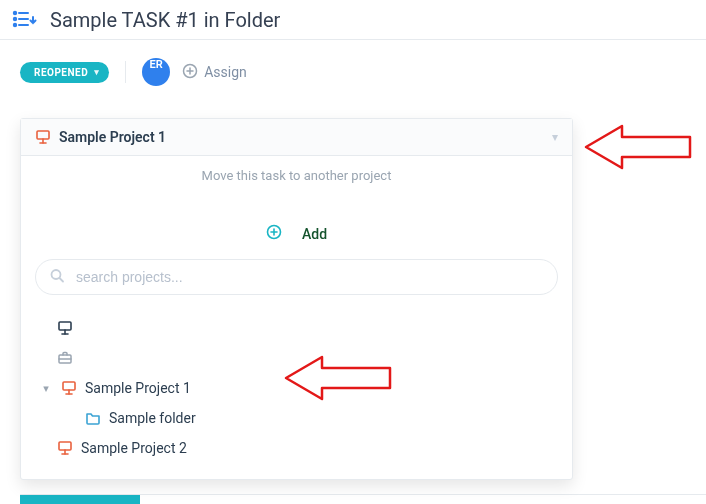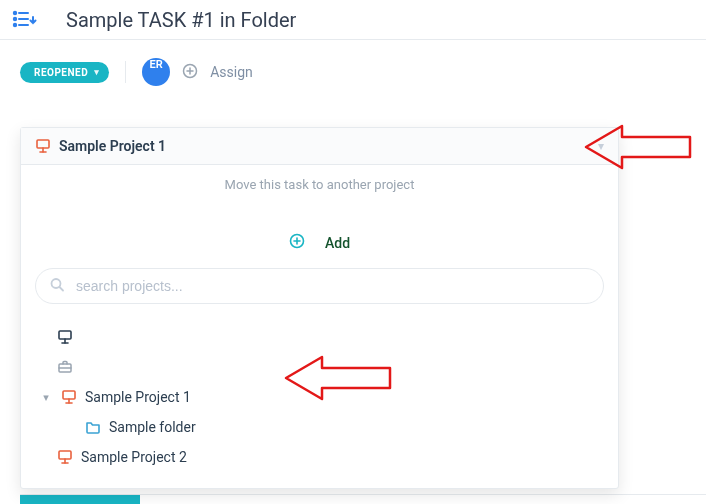--- a/index.html
+++ b/index.html
@@ -13,21 +13,21 @@
     height: 504px;
     position: relative;
     overflow: hidden;
   }
   .topbar {
     display: flex;
     align-items: center;
     height: 40px;
     border-bottom: 1px solid #e6eaee;
     padding: 0 12px;
-    gap: 28px;
+    gap: 12px;
   }
   .app-icon svg { display: block; }
   .task-title {
     font-size: 20px;
     color: #354052;
     font-weight: 400;
     white-space: nowrap;
   }
   .toolbar {
     display: flex;
@@ -50,30 +50,30 @@
   }
   .status-pill .chev { font-size: 9px; opacity: 0.9; }
   .vdiv { width: 1px; height: 22px; background: #e6eaee; margin: 0 4px; }
   .avatar {
     width: 28px; height: 28px; border-radius: 50%;
     background: #2f80ed; color: #fff;
     display: flex; align-items: flex-start; justify-content: center;
     font-size: 11px; font-weight: 600;
   }
   .assign-btn {
-    display: flex; align-items: center; gap: 12px;
+    display: flex; align-items: center; gap: 6px;
     color: #7f8fa4; cursor: pointer; font-size: 14px;
   }
   .assign-btn .plus-circ { color: #7f8fa4; }
 
   .panel {
     position: absolute;
     left: 20px;
-    top: 127px;
-    width: 599px;
+    top: 118px;
+    width: 553px;
     background: #fff;
     border: 1px solid #e6eaee;
     border-radius: 3px;
     box-shadow: 0 6px 16px rgba(0,0,0,0.10);
     z-index: 5;
   }
   .panel-header {
     display: flex; align-items: center; justify-content: space-between;
     padding: 10px 14px;
     border-bottom: 1px solid #e6eaee;

